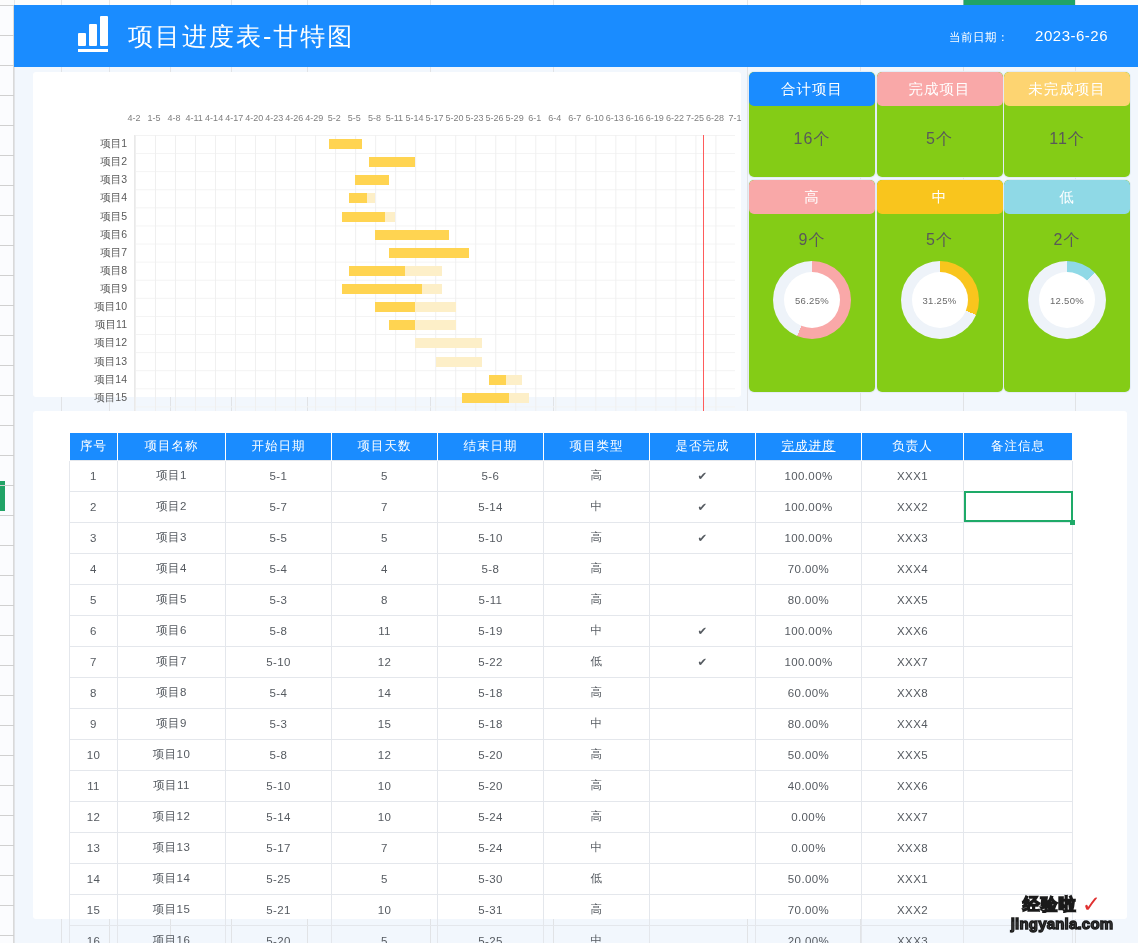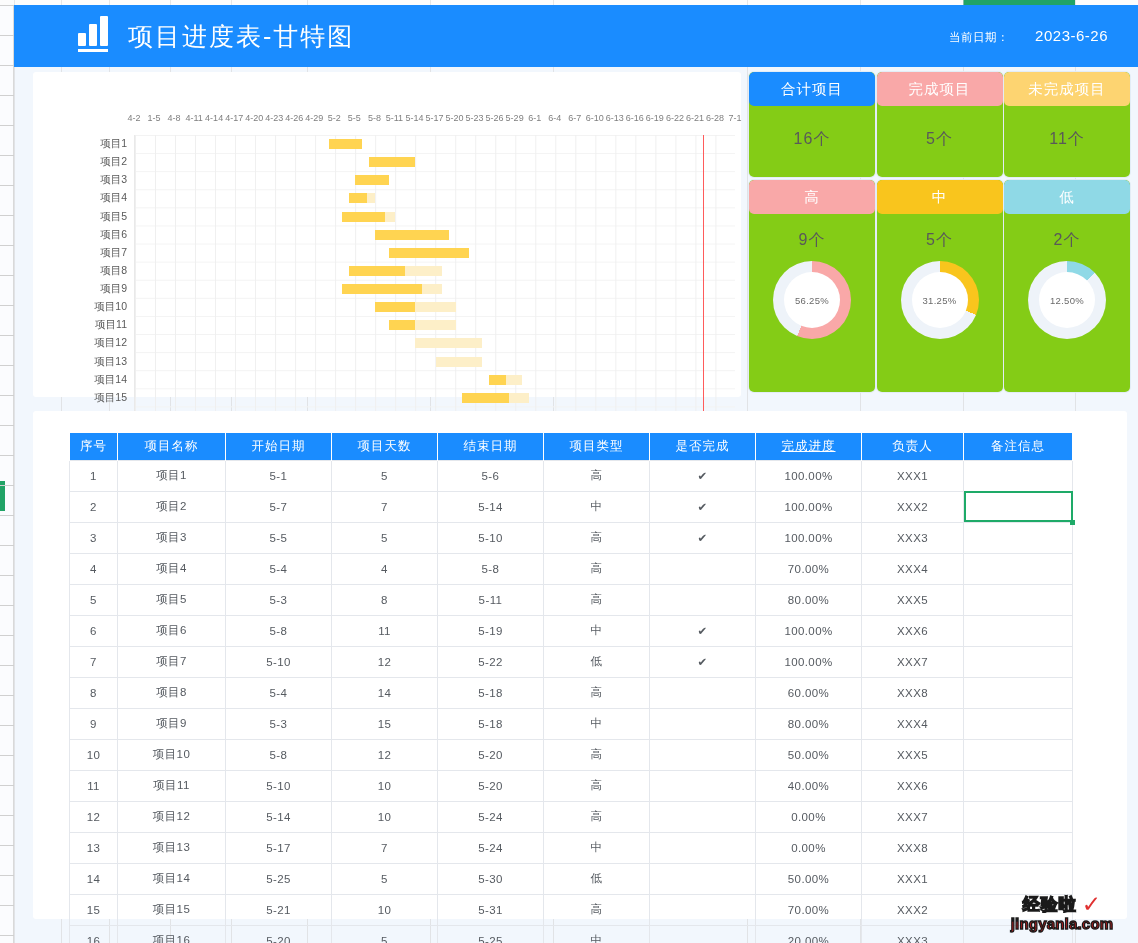--- a/index.html
+++ b/index.html
@@ -188,21 +188,21 @@
     justify-content: center; pointer-events: none;
   }
   .wm-row { display: flex; align-items: center; gap: 5px; }
   .wm-cn {
     font-size: 17px; font-weight: bold; color: #ffffff;
     -webkit-text-stroke: 1.4px #1a1a1a;
     letter-spacing: 1px; line-height: 1;
   }
   .wm-check { font-size: 23px; color: #e03131; font-weight: bold; line-height: 1; }
   .wm-url {
-    font-size: 15px; font-weight: bold; color: #b91c1c;
+    font-size: 15px; font-weight: bold; color: #404040;
     -webkit-text-stroke: 1.3px #1a1a1a; line-height: 1.1;
     letter-spacing: .2px;
   }
 </style>
 </head>
 <body>
 
 <div id="root">
 
   <div class="sheet-left-gutter"></div>
@@ -296,21 +296,21 @@
             <span class="axis-tick" style="left: 418.6px;">5-26</span>
             <span class="axis-tick" style="left: 438.633px;">5-29</span>
             <span class="axis-tick" style="left: 458.667px;">6-1</span>
             <span class="axis-tick" style="left: 478.7px;">6-4</span>
             <span class="axis-tick" style="left: 498.733px;">6-7</span>
             <span class="axis-tick" style="left: 518.767px;">6-10</span>
             <span class="axis-tick" style="left: 538.8px;">6-13</span>
             <span class="axis-tick" style="left: 558.833px;">6-16</span>
             <span class="axis-tick" style="left: 578.867px;">6-19</span>
             <span class="axis-tick" style="left: 598.9px;">6-22</span>
-            <span class="axis-tick" style="left: 618.933px;">6-21</span>
+            <span class="axis-tick" style="left: 618.933px;">7-25</span>
             <span class="axis-tick" style="left: 638.967px;">6-28</span>
             <span class="axis-tick" style="left: 659px;">7-1</span>
           </div>
         <div class="gantt-labels" id="gantt-labels">
             <div class="gantt-label" style="top: 2.0625px;">项目1</div>
             <div class="gantt-label" style="top: 20.1875px;">项目2</div>
             <div class="gantt-label" style="top: 38.3125px;">项目3</div>
             <div class="gantt-label" style="top: 56.4375px;">项目4</div>
             <div class="gantt-label" style="top: 74.5625px;">项目5</div>
             <div class="gantt-label" style="top: 92.6875px;">项目6</div>

